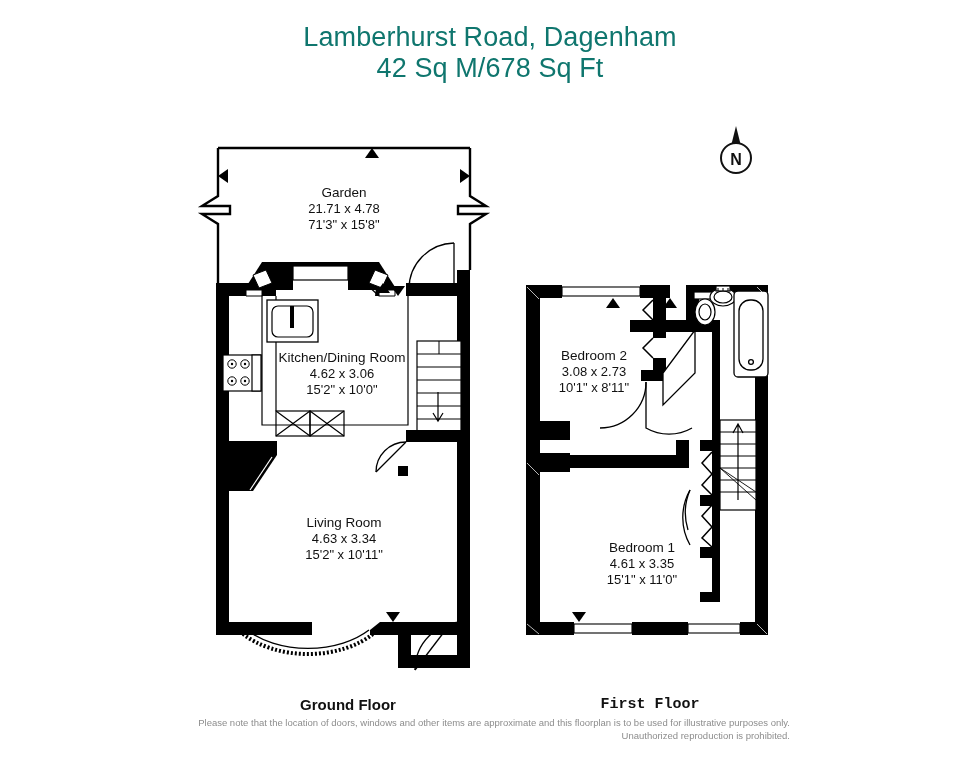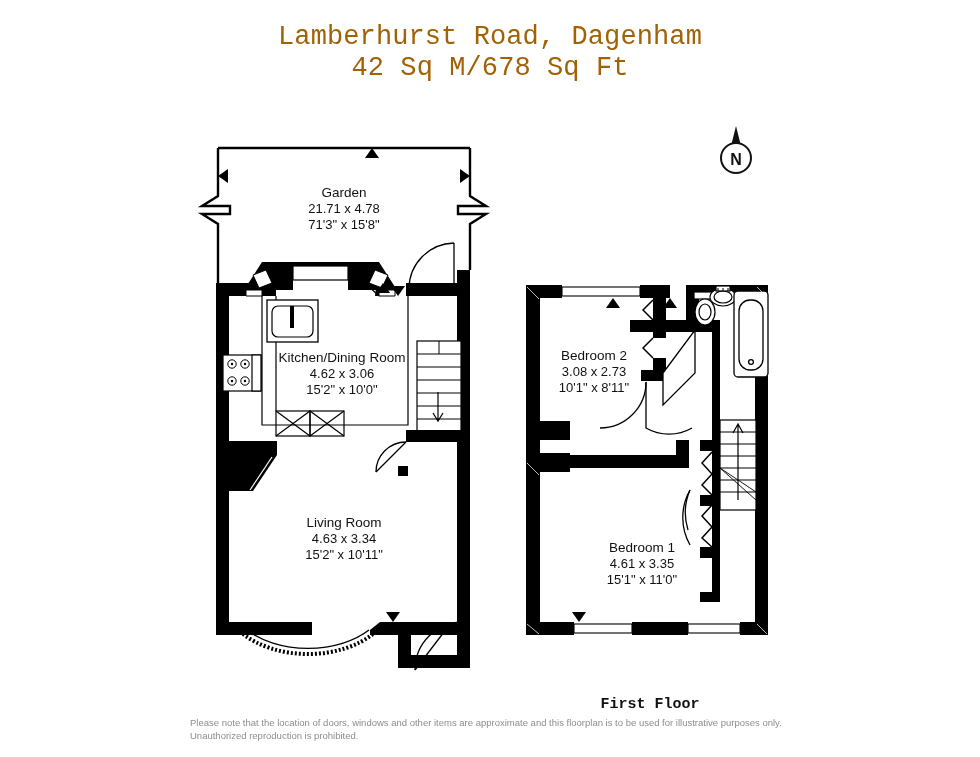--- a/index.html
+++ b/index.html
@@ -25,22 +25,21 @@
     left: 0;
     top: 22px;
     width: 980px;
     text-align: center;
   }
   .title-line {
     font-size: 27px;
     line-height: 31px;
     letter-spacing: 0.1px;
     font-weight: 400;
-    color: #a16207;
-    font-family: Liberation Mono, monospace;
+    color: #0f766e;
   }
   svg.plan {
     position: absolute;
     left: 0;
     top: 0;
     width: 980px;
     height: 757px;
   }
   .rm-name {
     font-family: "Liberation Sans", sans-serif;
@@ -59,21 +58,21 @@
     color: #111;
     text-align: center;
   }
   #ground-floor-label { left: 228px; top: 696px; width: 240px; }
   #first-floor-label  { left: 530px; top: 696px; width: 240px; font-family: Liberation Mono, monospace; }
   .disclaimer {
     position: absolute;
     left: 190px;
     top: 716px;
     width: 600px;
-    text-align: left;
+    text-align: right;
     font-size: 9.5px;
     line-height: 13px;
     color: #8d8d8d;
   }
   .compass {
     position: absolute;
     left: 712px;
     top: 124px;
     width: 48px;
     height: 56px;
@@ -357,20 +356,21 @@
       </g>
     </g>
   </svg>
 
   <svg class="compass" viewBox="0 0 48 56">
     <path d="M24,2 L31,30 L24,24 L17,30 Z" fill="#111"></path>
     <circle cx="24" cy="34" r="15" fill="#fff" stroke="#111" stroke-width="2"></circle>
     <text x="24" y="41" text-anchor="middle" font-family="Liberation Sans, sans-serif" font-size="16" font-weight="bold" fill="#111">N</text>
   </svg>
 
+  <div class="floor-label" id="ground-floor-label">Ground Floor</div>
   <div class="floor-label" id="first-floor-label">First Floor</div>
 
   <div class="disclaimer">
     <span>Please note that the location of doors, windows and other items are approximate and this floorplan is to be used for illustrative</span>
     <span>purposes only. Unauthorized reproduction is prohibited.</span>
   </div>
 
 </div>
 
 </body></html>

